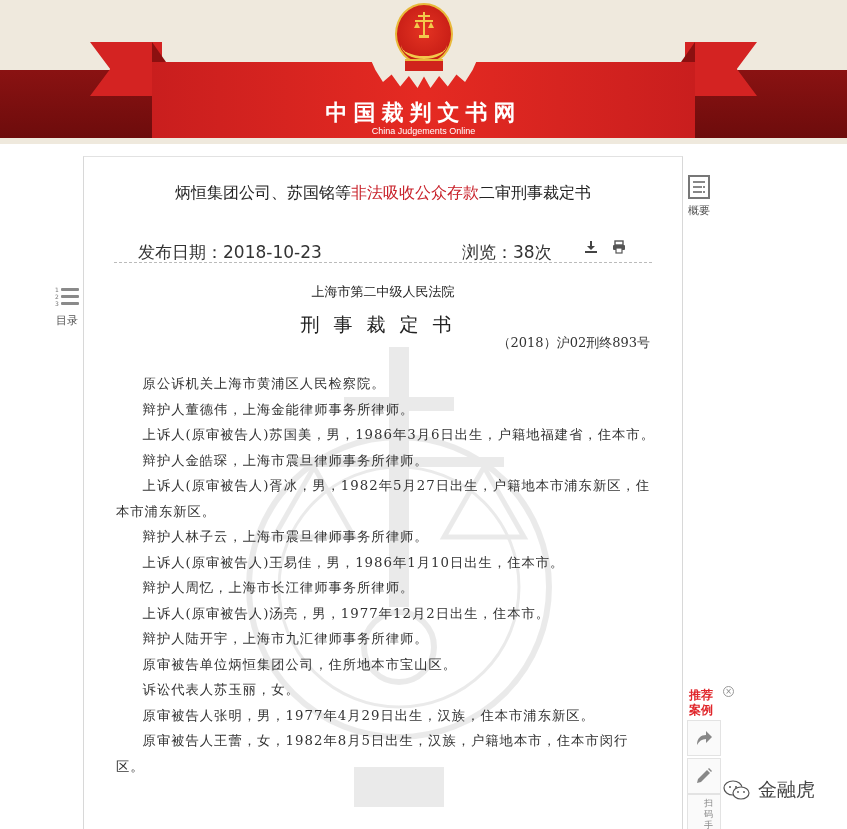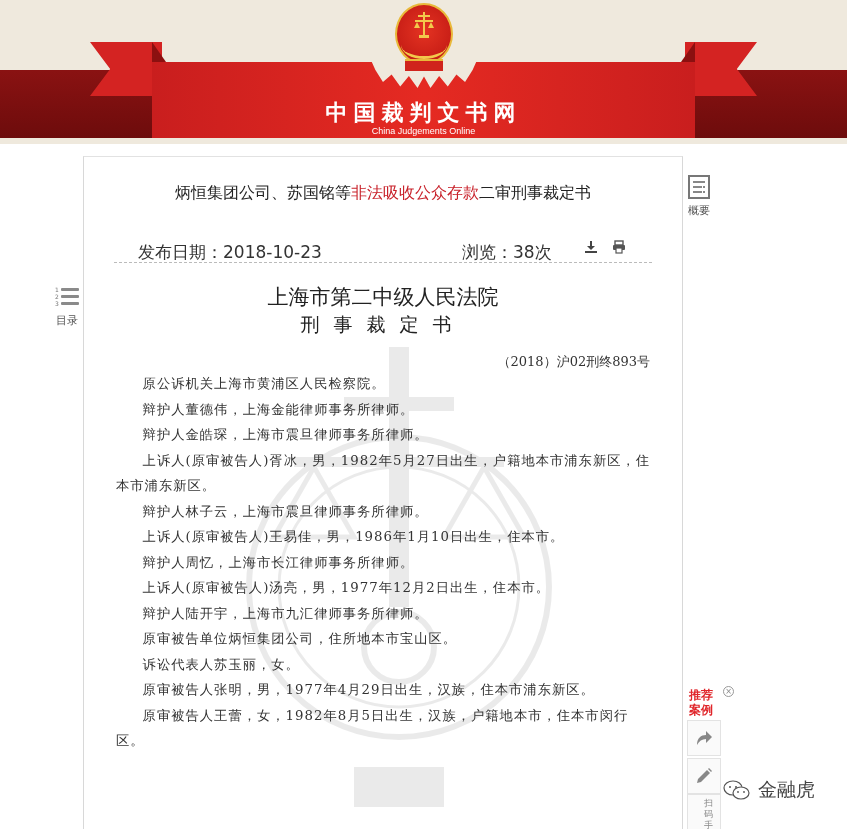--- a/index.html
+++ b/index.html
@@ -47,23 +47,23 @@
   .meta { position: absolute; left: 30px; right: 30px; top: 78px; height: 28px; border-bottom: 1px dashed #bbb; font-size: 17px; color: #333; }
   .meta-date { position: absolute; left: 24px; top: 6px; }
   .meta-views { position: absolute; left: 348px; top: 6px; }
   .meta-btn { position: absolute; top: 3px; width: 18px; height: 18px; cursor: pointer; }
   .meta-btn.download { left: 470px; }
   .meta-btn.print { left: 498px; }
 
   
   .watermark { position: absolute; left: 150px; top: 150px; width: 330px; height: 520px; opacity: 0.08; pointer-events: none; }
 
-  .court { position: absolute; left: 0; width: 598px; top: 126px; text-align: center; font-family: "DejaVu Serif", "Liberation Serif", serif; font-size: 21px; color: #222; }
+  .court { position: absolute; left: 0; width: 598px; top: 126px; text-align: center; font-family: "DejaVu Serif", "Liberation Serif", serif; font-size: 13px; color: #222; }
   .doctype { position: absolute; left: 0; width: 598px; top: 155px; text-align: center; font-family: "DejaVu Serif", "Liberation Serif", serif; font-size: 19px; color: #222; letter-spacing: 14px; }
-  .caseno { position: absolute; right: 32px; top: 196px; font-family: "DejaVu Serif", "Liberation Serif", serif; font-size: 13px; color: #333; }
+  .caseno { position: absolute; right: 32px; top: 177px; font-family: "DejaVu Serif", "Liberation Serif", serif; font-size: 13px; color: #333; }
 
   .body { position: absolute; left: 32px; width: 540px; top: 214px; font-family: "DejaVu Serif", "Liberation Serif", serif; font-size: 13.3px; color: #333; line-height: 25.5px; }
   .body p { text-indent: 2em; letter-spacing: 1px; }
 
   
   .side-left { position: absolute; left: 50px; top: 286px; width: 34px; text-align: center; cursor: pointer; }
   .side-left .lbl { font-size: 11px; color: #555; display: block; margin-top: 1px; }
   .side-right { position: absolute; left: 684px; top: 175px; width: 30px; text-align: center; cursor: pointer; }
   .side-right .lbl { font-size: 11px; color: #555; display: block; text-align: center; }
 
@@ -160,20 +160,21 @@
     <rect x="120" y="460" width="90" height="40" fill="#000"></rect>
   </svg>
 
   <div class="court">上海市第二中级人民法院</div>
   <div class="doctype">刑事裁定书</div>
   <div class="caseno">（2018）沪02刑终893号</div>
 
   <div class="body">
     <p>原公诉机关上海市黄浦区人民检察院。</p>
     <p>辩护人董德伟，上海金能律师事务所律师。</p>
+    <p>上诉人(原审被告人)苏国美，男，1986年3月6日出生，户籍地福建省，住本市。</p>
     <p>辩护人金皓琛，上海市震旦律师事务所律师。</p>
     <p>上诉人(原审被告人)胥冰，男，1982年5月27日出生，户籍地本市浦东新区，住本市浦东新区。</p>
     <p>辩护人林子云，上海市震旦律师事务所律师。</p>
     <p>上诉人(原审被告人)王易佳，男，1986年1月10日出生，住本市。</p>
     <p>辩护人周忆，上海市长江律师事务所律师。</p>
     <p>上诉人(原审被告人)汤亮，男，1977年12月2日出生，住本市。</p>
     <p>辩护人陆开宇，上海市九汇律师事务所律师。</p>
     <p>原审被告单位炳恒集团公司，住所地本市宝山区。</p>
     <p>诉讼代表人苏玉丽，女。</p>
     <p>原审被告人张明，男，1977年4月29日出生，汉族，住本市浦东新区。</p>

